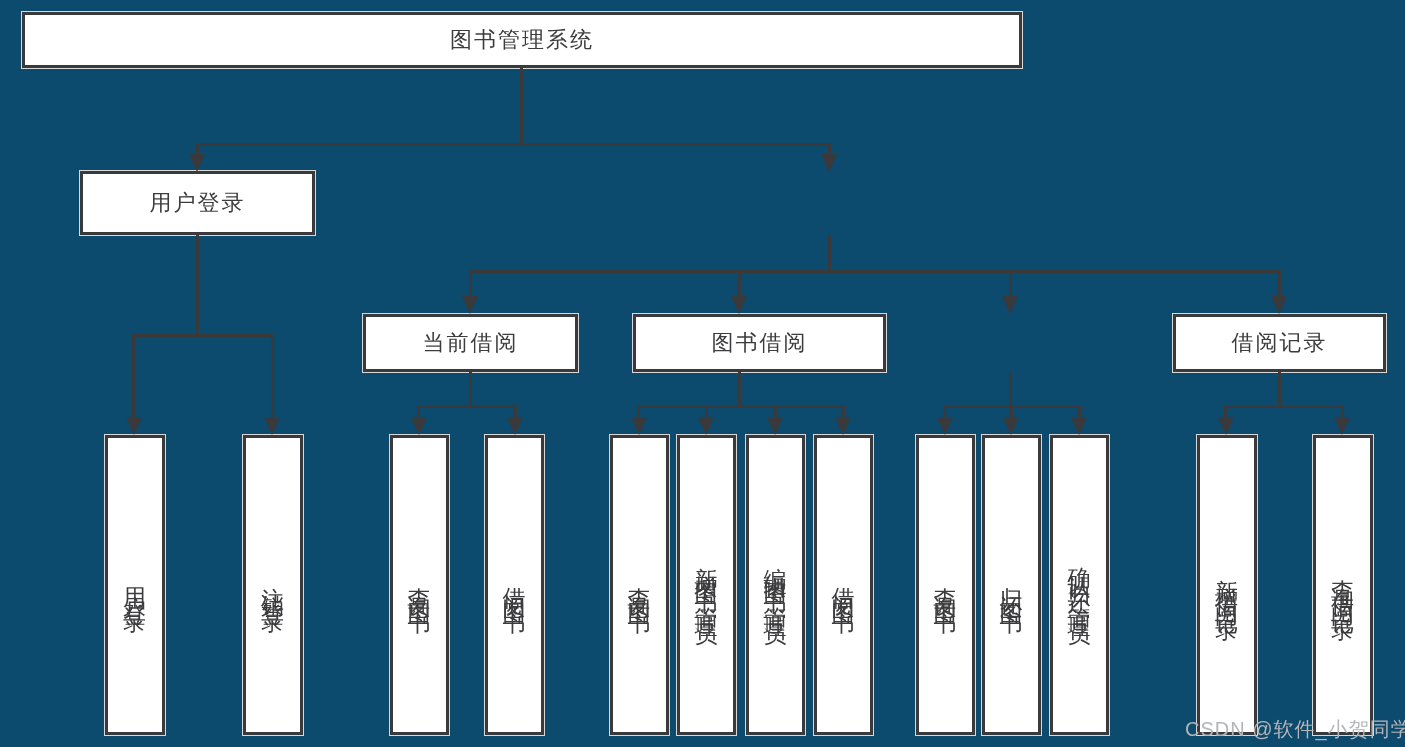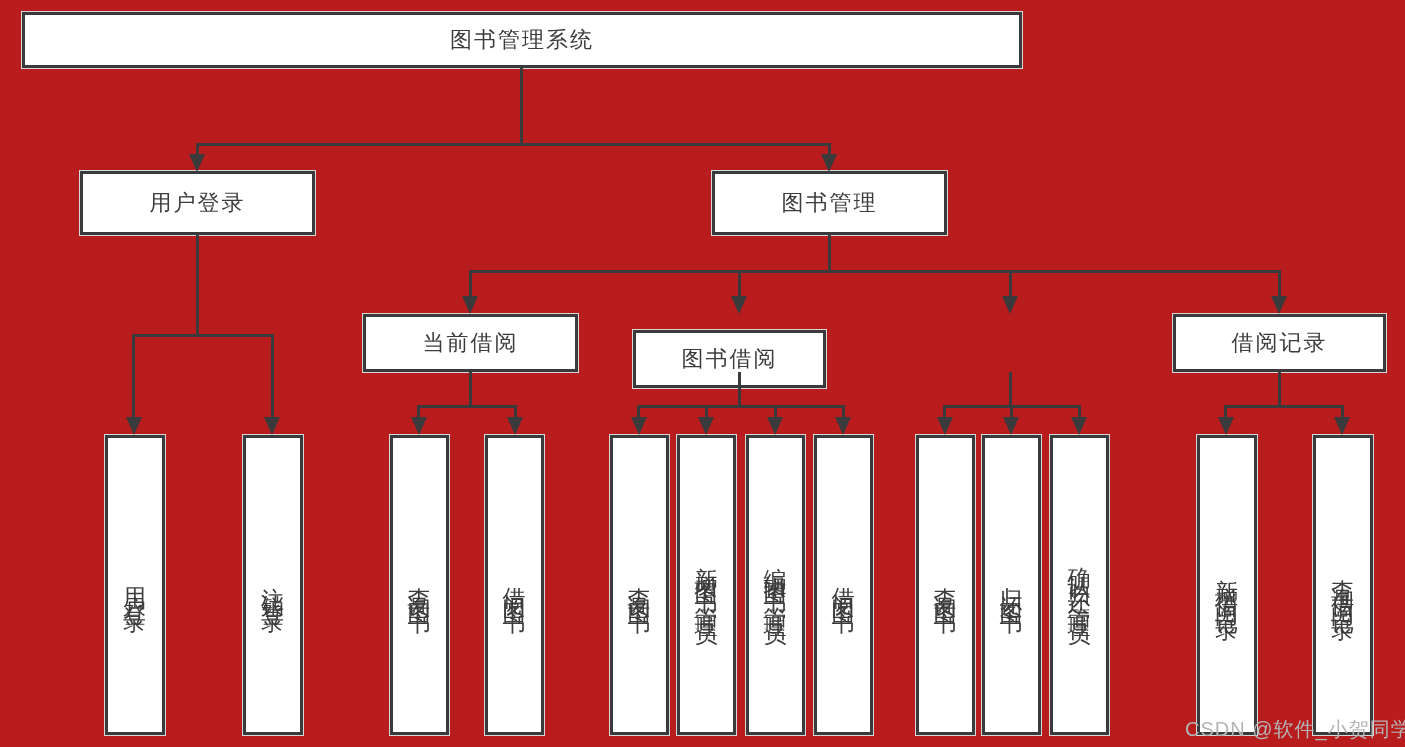--- a/index.html
+++ b/index.html
@@ -1,16 +1,16 @@
 <!DOCTYPE html>
 <html><head>
 <meta charset="utf-8">
 <style>
   html,body{margin:0;padding:0;background:#fff;}
-  #canvas{position:relative;width:1405px;height:747px;background:#b91c1c;overflow:hidden;
+  #canvas{position:relative;width:1405px;height:747px;background:#0c4a6e;overflow:hidden;
           font-family:"Liberation Sans","DejaVu Sans",sans-serif;}
   .node{position:absolute;box-sizing:border-box;border:3px solid #3a3a3c;background:#fff;
         display:flex;align-items:center;justify-content:center;
         font-size:22px;color:#3c3c3e;letter-spacing:2px;
         box-shadow:0 0 0 1px #d8d8d8;}
   .leaf{position:absolute;box-sizing:border-box;border:3px solid #3a3a3c;background:#fff;
         display:flex;align-items:center;justify-content:center;
         box-shadow:0 0 0 1px #d8d8d8;}
   .leaf span{writing-mode:vertical-rl;text-orientation:mixed;
         font-size:23px;color:#3c3c3e;letter-spacing:8px;line-height:52px;}
@@ -23,24 +23,23 @@
         letter-spacing:1px;white-space:nowrap;z-index:10;}
 </style>
 </head>
 <body>
 
 <div id="canvas">
 
   <div class="node" style="left:22px;top:12px;width:1000px;height:56px;">图书管理系统</div>
 
   <div class="node" style="left:80px;top:171px;width:235px;height:64px;">用户登录</div>
-  <div class="node" style="left:712px;top:171px;width:235px;height:64px;">图书管理</div>
 
   <div class="node" style="left:363px;top:314px;width:215px;height:58px;">当前借阅</div>
-  <div class="node" style="left:633px;top:314px;width:193px;height:58px;margin-top:16px;">图书借阅</div>
+  <div class="node" style="left:633px;top:314px;width:253px;height:58px;">图书借阅</div>
   <div class="node" style="left:1173px;top:314px;width:213px;height:58px;">借阅记录</div>
 
   <div class="leaf" style="left:105px;top:435px;width:60px;height:300px;">
        <span>用户登录</span>
     </div>
   <div class="leaf" style="left:243px;top:435px;width:60px;height:300px;">
        <span>注销登录</span>
     </div>
 
   <div class="leaf" style="left:390px;top:435px;width:59px;height:300px;">

